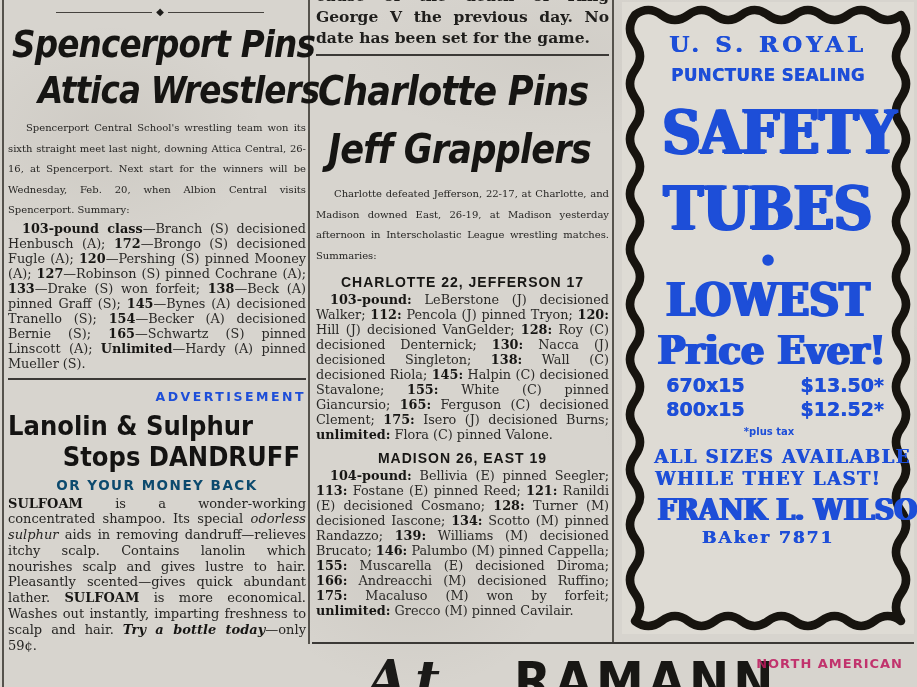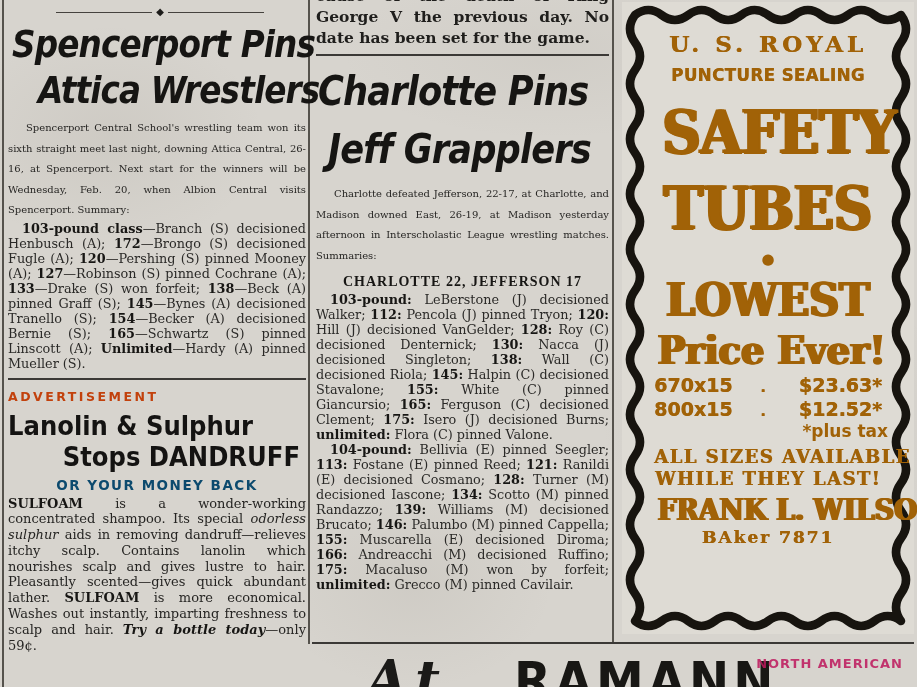--- a/index.html
+++ b/index.html
@@ -53,21 +53,21 @@
   .summary-text {
     font-size:12.8px; line-height:15px; text-align:justify; color:#2a2927;
     text-indent:14px; 
   }
   .seg-b { font-weight:bold; color:#171614; }
   .seg-i { font-style:italic; }
 
   .adv-rule { margin:7px 0 0 0; }
   .adv-label {
     font-family:"DejaVu Sans", sans-serif; font-weight:bold; font-size:12.5px;
-    letter-spacing:2.5px; text-align:left; color:#c2410c; margin:9px 0 6px 0;
+    letter-spacing:2.5px; text-align:right; color:#1d4ed8; margin:9px 0 6px 0;
   }
   .lan-h1, .lan-h2 {
     font-family:"DejaVu Sans", sans-serif; font-weight:bold; color:#141312;
     font-size:27px; line-height:31px; white-space:nowrap;
     transform:scaleX(.9); transform-origin:left center;
   }
   .lan-h2 { text-align:right; transform-origin:right center; margin-right:6px; }
   .lan-sub {
     font-family:"DejaVu Sans", sans-serif; font-weight:bold; font-size:13.5px;
     letter-spacing:1.5px; text-align:center; color:#0c4a6e; margin:5px 0 3px 0;
@@ -76,34 +76,34 @@
 
   
   .frag-wrap { overflow:hidden; height:48px; }
   .frag {
     font-size:15.5px; line-height:21px; font-weight:bold; color:#1f1e1c;
     text-align:justify; margin-top:-15px;
   }
   .frag-rule { margin:6px 0 0 0; }
   .match-head {
     font-weight:bold; font-size:14px; letter-spacing:1px; text-align:center;
-    color:#171614; margin:8px 0 2px 0; font-family:Liberation Serif, serif;
+    color:#171614; margin:8px 0 2px 0; font-family:Liberation Sans, sans-serif;
   }
   .mid-body { }
 
   #bottom-rule { position:absolute; left:312px; top:642px; width:602px; }
 
   
   #tube-ad {
     position:absolute; left:622px; top:2px; width:292px; height:632px;
     background:#dedbd4;
   }
   #border-svg { position:absolute; inset:0; }
   .ad-inner {
-    position:absolute; inset:24px 26px; text-align:center; color:#a16207;
+    position:absolute; inset:24px 26px; text-align:center; color:#1d4ed8;
   }
   .ad-brand {
     font-family:"DejaVu Serif", serif; font-weight:bold; font-size:23px;
     letter-spacing:4px; line-height:27px; margin-top:4px;
     text-shadow:.6px 0 0 currentColor;
   }
   .ad-puncture {
     font-family:"DejaVu Sans", sans-serif; font-weight:bold; font-size:18px;
     letter-spacing:.5px; line-height:24px; margin-top:6px;
     transform:scaleX(.92); text-shadow:.5px 0 0 currentColor;
@@ -123,26 +123,26 @@
     text-shadow:1.6px 0 0 currentColor, -1.6px 0 0 currentColor;
   }
   .ad-price-ever {
     font-family:"DejaVu Serif", serif; font-weight:bold; font-size:40px; line-height:48px;
     transform:scaleX(.92); white-space:nowrap;
     text-shadow:1.4px 0 0 currentColor, -1.4px 0 0 currentColor;
   }
   .price-row {
     display:flex; justify-content:space-between; align-items:baseline;
     font-family:"DejaVu Sans", sans-serif; font-weight:bold; font-size:19px;
-    line-height:22px; margin:0 6px; text-shadow:.5px 0 0 currentColor;gap:28px;
+    line-height:22px; margin:0 18px; text-shadow:.5px 0 0 currentColor;gap:28px;
   }
   .pr-dots { font-size:14px; letter-spacing:1px; overflow:hidden; white-space:nowrap; flex:1; text-align:center; }
   .ad-tax {
-    font-family:"DejaVu Sans", sans-serif; font-weight:bold; font-size:17px;
-    text-align:right; margin:2px 0 0 2px; line-height:15px;
+    font-family:"DejaVu Sans", sans-serif; font-weight:bold; font-size:10px;
+    text-align:center; margin:2px 0 0 2px; line-height:15px;
   }
   .ad-avail {
     font-family:"DejaVu Serif", serif; font-weight:bold; font-size:19px; line-height:22px;
     letter-spacing:1.5px; white-space:nowrap; transform:scaleX(.95);
     text-shadow:.7px 0 0 currentColor;
   }
   .ad-avail1 { margin-top:6px; }
   .ad-dealer {
     font-family:"DejaVu Serif", serif; font-weight:bold; font-size:29px; line-height:33px;
     white-space:nowrap; transform:scaleX(.92); margin-top:5px;
@@ -202,41 +202,42 @@
   <section class="col" id="mid-col">
     <div class="frag-wrap">
       <p class="frag">cause of the death of King George V the previous day. No date has been set for the game.</p>
     </div>
     <div class="hrule frag-rule"></div>
     <h1 class="headline h-m1">Charlotte Pins</h1>
     <h1 class="headline h-m2">Jeff Grapplers</h1>
     <p class="body-text mid-body">Charlotte defeated Jefferson, 22-17, at Charlotte, and Madison downed East, 26-19, at Madison yesterday afternoon in Interscholastic League wrestling matches. Summaries:</p>
     <div class="match-head">CHARLOTTE 22, JEFFERSON 17</div>
     <p class="summary-text"><span class="seg-b">103-pound:</span><span> LeBerstone (J) decisioned Walker; </span><span class="seg-b">112:</span><span> Pencola (J) pinned Tryon; </span><span class="seg-b">120:</span><span> Hill (J) decisioned VanGelder; </span><span class="seg-b">128:</span><span> Roy (C) decisioned Denternick; </span><span class="seg-b">130:</span><span> Nacca (J) decisioned Singleton; </span><span class="seg-b">138:</span><span> Wall (C) decisioned Riola; </span><span class="seg-b">145:</span><span> Halpin (C) decisioned Stavalone; </span><span class="seg-b">155:</span><span> White (C) pinned Giancursio; </span><span class="seg-b">165:</span><span> Ferguson (C) decisioned Clement; </span><span class="seg-b">175:</span><span> Isero (J) decisioned Burns; </span><span class="seg-b">unlimited:</span><span> Flora (C) pinned Valone.</span></p>
+    <div class="match-head">MADISON 26, EAST 19</div>
     <p class="summary-text"><span class="seg-b">104-pound:</span><span> Bellivia (E) pinned Seegler; </span><span class="seg-b">113:</span><span> Fostane (E) pinned Reed; </span><span class="seg-b">121:</span><span> Ranildi (E) decisioned Cosmano; </span><span class="seg-b">128:</span><span> Turner (M) decisioned Iascone; </span><span class="seg-b">134:</span><span> Scotto (M) pinned Randazzo; </span><span class="seg-b">139:</span><span> Williams (M) decisioned Brucato; </span><span class="seg-b">146:</span><span> Palumbo (M) pinned Cappella; </span><span class="seg-b">155:</span><span> Muscarella (E) decisioned Diroma; </span><span class="seg-b">166:</span><span> Andreacchi (M) decisioned Ruffino; </span><span class="seg-b">175:</span><span> Macaluso (M) won by forfeit; </span><span class="seg-b">unlimited:</span><span> Grecco (M) pinned Cavilair.</span></p>
   </section>
 
   <div class="hrule" id="bottom-rule"></div>
 
   <section id="tube-ad">
     <svg id="border-svg" width="292" height="632" viewBox="0 0 292 632">
       <path d="M 13 13 q 13.3 -10 26.6 0 q 13.3 10 26.6 0 q 13.3 -10 26.6 0 q 13.3 10 26.6 0 q 13.3 -10 26.6 0 q 13.3 10 26.6 0 q 13.3 -10 26.6 0 q 13.3 10 26.6 0 q 13.3 -10 26.6 0 q 13.3 10 26.6 0 M 279 13 q 10 13.772727272727273 0 27.545454545454547 q -10 13.772727272727273 0 27.545454545454547 q 10 13.772727272727273 0 27.545454545454547 q -10 13.772727272727273 0 27.545454545454547 q 10 13.772727272727273 0 27.545454545454547 q -10 13.772727272727273 0 27.545454545454547 q 10 13.772727272727273 0 27.545454545454547 q -10 13.772727272727273 0 27.545454545454547 q 10 13.772727272727273 0 27.545454545454547 q -10 13.772727272727273 0 27.545454545454547 q 10 13.772727272727273 0 27.545454545454547 q -10 13.772727272727273 0 27.545454545454547 q 10 13.772727272727273 0 27.545454545454547 q -10 13.772727272727273 0 27.545454545454547 q 10 13.772727272727273 0 27.545454545454547 q -10 13.772727272727273 0 27.545454545454547 q 10 13.772727272727273 0 27.545454545454547 q -10 13.772727272727273 0 27.545454545454547 q 10 13.772727272727273 0 27.545454545454547 q -10 13.772727272727273 0 27.545454545454547 q 10 13.772727272727273 0 27.545454545454547 q -10 13.772727272727273 0 27.545454545454547 M 13 619 q 13.3 10 26.6 0 q 13.3 -10 26.6 0 q 13.3 10 26.6 0 q 13.3 -10 26.6 0 q 13.3 10 26.6 0 q 13.3 -10 26.6 0 q 13.3 10 26.6 0 q 13.3 -10 26.6 0 q 13.3 10 26.6 0 q 13.3 -10 26.6 0 M 13 13 q -10 13.772727272727273 0 27.545454545454547 q 10 13.772727272727273 0 27.545454545454547 q -10 13.772727272727273 0 27.545454545454547 q 10 13.772727272727273 0 27.545454545454547 q -10 13.772727272727273 0 27.545454545454547 q 10 13.772727272727273 0 27.545454545454547 q -10 13.772727272727273 0 27.545454545454547 q 10 13.772727272727273 0 27.545454545454547 q -10 13.772727272727273 0 27.545454545454547 q 10 13.772727272727273 0 27.545454545454547 q -10 13.772727272727273 0 27.545454545454547 q 10 13.772727272727273 0 27.545454545454547 q -10 13.772727272727273 0 27.545454545454547 q 10 13.772727272727273 0 27.545454545454547 q -10 13.772727272727273 0 27.545454545454547 q 10 13.772727272727273 0 27.545454545454547 q -10 13.772727272727273 0 27.545454545454547 q 10 13.772727272727273 0 27.545454545454547 q -10 13.772727272727273 0 27.545454545454547 q 10 13.772727272727273 0 27.545454545454547 q -10 13.772727272727273 0 27.545454545454547 q 10 13.772727272727273 0 27.545454545454547" fill="none" stroke="#17140f" stroke-width="8.5" stroke-linecap="round" stroke-linejoin="round"></path>
     </svg>
     <div class="ad-inner">
       <div class="ad-brand">U. S. ROYAL</div>
       <div class="ad-puncture">PUNCTURE SEALING</div>
       <div class="ad-huge ad-safety">SAFETY</div>
       <div class="ad-huge ad-tubes">TUBES</div>
       <div class="ad-dot">●</div>
       <div class="ad-lowest">LOWEST</div>
       <div class="ad-price-ever">Price Ever!</div>
       <div class="price-row">
         <span>670x15</span>
         <span class="pr-dots">. . . . . . . . .</span>
-        <span>$23.63*</span>
+        <span>$13.50*</span>
       </div>
       <div class="price-row">
         <span>800x15</span>
         <span class="pr-dots">. . . . . . . .</span>
         <span>$12.52*</span>
       </div>
       <div class="ad-tax">*plus tax</div>
       <div class="ad-avail ad-avail1">ALL SIZES AVAILABLE</div>
       <div class="ad-avail">WHILE THEY LAST!</div>
       <div class="ad-dealer">FRANK L. WILSON</div>

